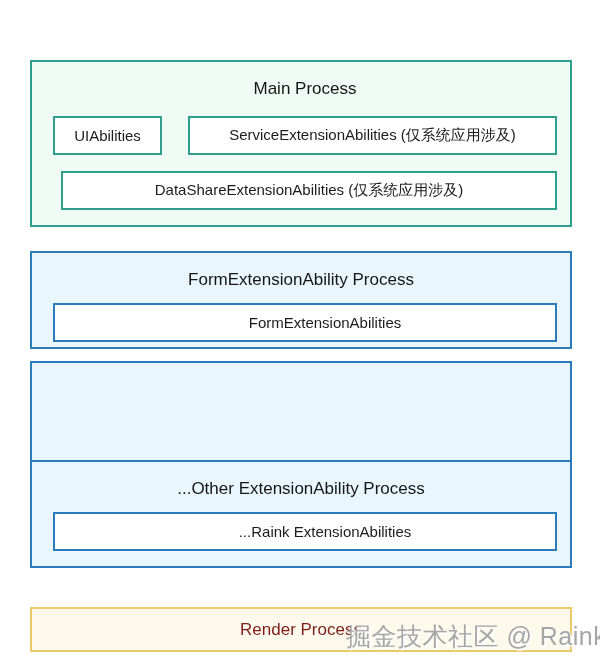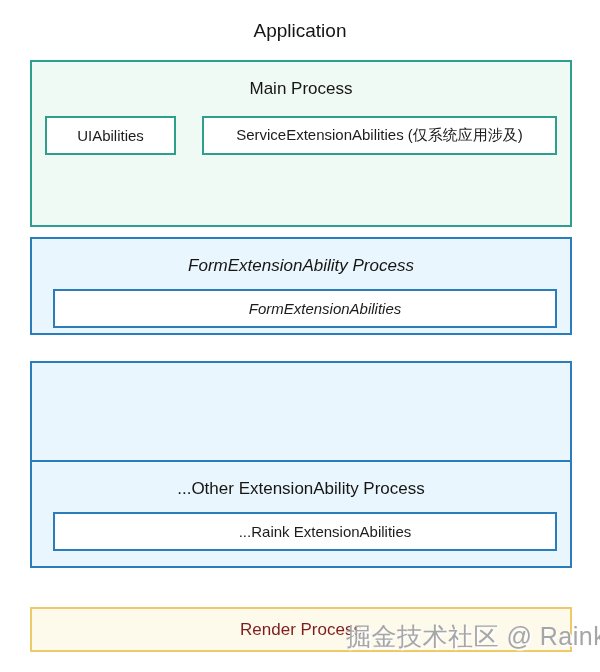--- a/index.html
+++ b/index.html
@@ -48,34 +48,34 @@
     height: 39px;
     background: #ffffff;
     border: 2px solid #999999;
     display: flex;
     align-items: center;
     justify-content: center;
     font-size: 15px;
     color: #1c1c1c;
     white-space: nowrap;
   }
-  .ability.fixed { width: 131px; flex: none; }
+  .ability.fixed { width: 109px; flex: none; }
   .ability.grow { flex: 1; margin-left: 8px; }
 
   
-  .teal  { border-color: #2f9f8d; background: #f0faf4; }
+  .teal  { border-color: #2f9f8d; background: #f0faf4; padding-left: 8px; }
   .teal  .ability { border-color: #2f9f8d; }
   .blue  { border-color: #2b7cba; background: #eaf6fd; }
   .blue  .ability { border-color: #2b7cba; padding-left: 40px; }
   .yellow{ border-color: #ecca67; background: #fdfaec; }
 
   
   .proc-main   { top: 60px;  height: 167px; }
   .proc-main .process-title { margin-bottom: 16px; }
-  .proc-form   { top: 237px; height: 98px; font-style: italic; }
+  .proc-form   { top: 251px; height: 98px; }
   .proc-input  { top: 361px; height: 107px; }
   .proc-other  { top: 460px; height: 108px; }
   .proc-render {
     top: 607px; height: 45px;
     display: flex; align-items: center; justify-content: center;
     font-size: 17px; color: #7f1d1d;
   }
   .watermark {
     position: absolute;
     top: 620px; left: 346px;
@@ -86,27 +86,29 @@
     white-space: nowrap;
     letter-spacing: 0.5px;
     z-index: 5;
   }
 </style>
 </head>
 <body>
 
 <div class="page">
 
-  <div class="app-title">Application</div>
 
   <section class="process teal proc-main">
     <div class="process-title">Main Process</div>
     <div class="row">
       <div class="ability fixed">UIAbilities</div>
       <div class="ability grow">ServiceExtensionAbilities (仅系统应用涉及)</div>
+    </div>
+    <div class="row">
+      <div class="ability grow">DataShareExtensionAbilities (仅系统应用涉及)</div>
     </div>
   </section>
 
   <section class="process blue proc-form">
     <div class="process-title">FormExtensionAbility Process</div>
     <div class="row">
       <div class="ability grow">FormExtensionAbilities</div>
     </div>
   </section>
 

